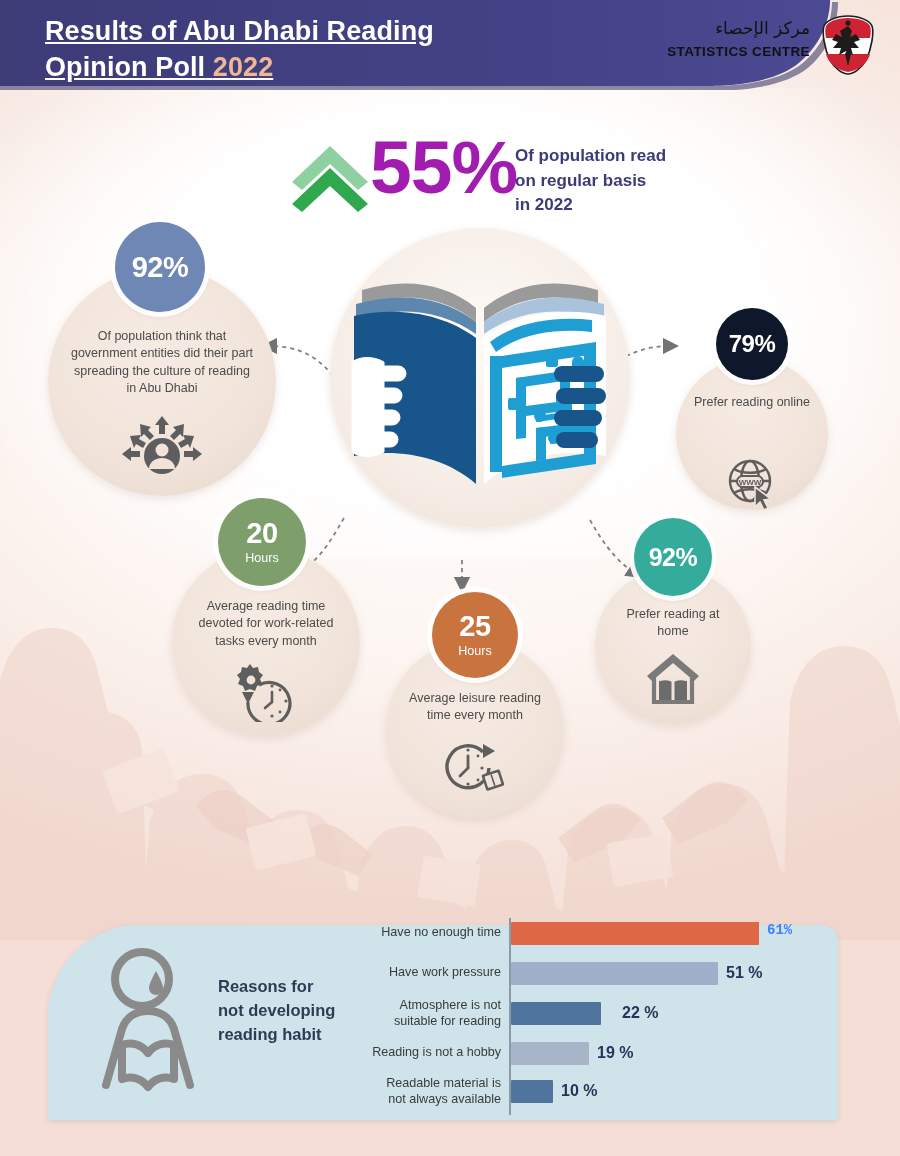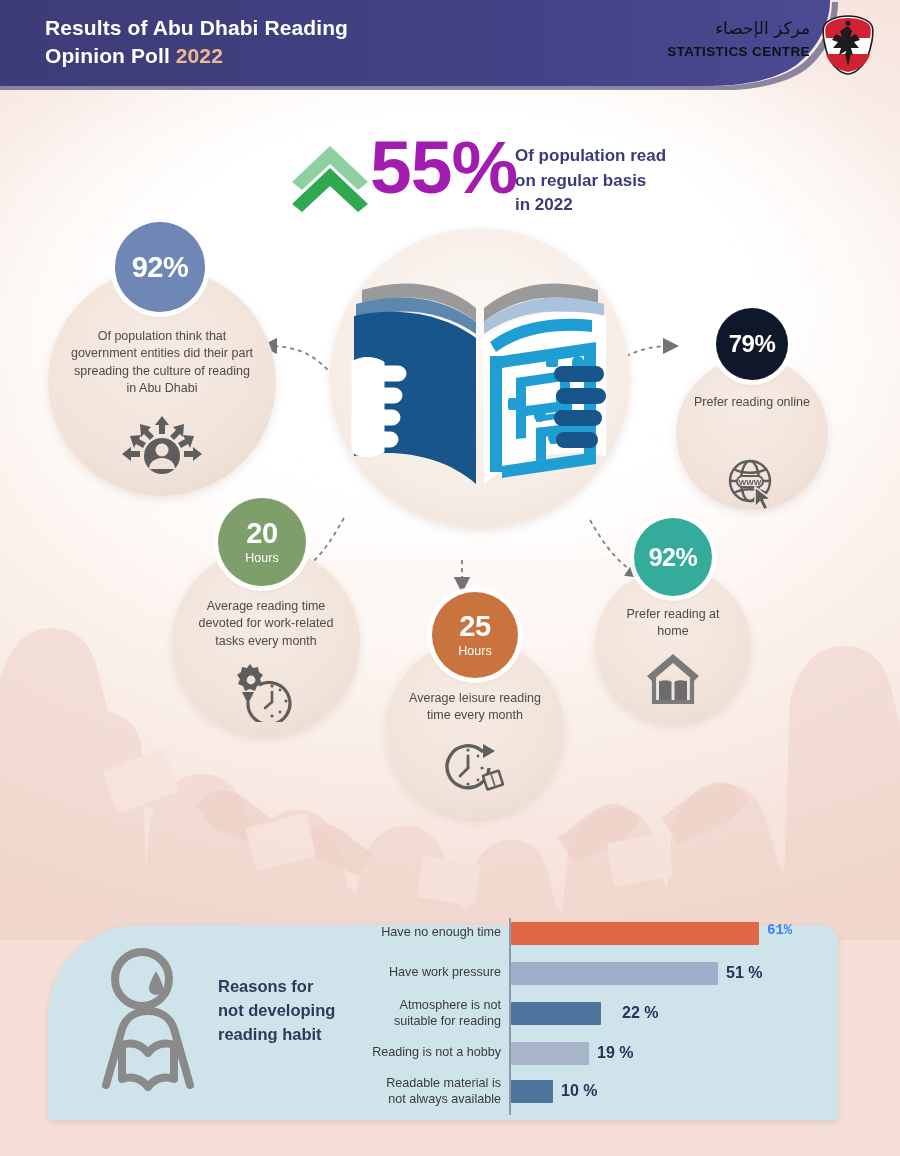--- a/index.html
+++ b/index.html
@@ -12,21 +12,21 @@
 
   
   .bg-people{position:absolute;left:0;top:520px;width:900px;height:420px;opacity:.55;}
   .bg-top-wash{position:absolute;left:0;top:88px;width:900px;height:470px;
     background:radial-gradient(ellipse 520px 330px at 50% 45%, #ffffff 0%, #ffffff 55%, rgba(255,255,255,0) 100%);}
 
   
   .header{position:absolute;left:0;top:0;width:900px;height:90px;}
   .header-shape{position:absolute;left:0;top:0;width:900px;height:90px;}
   .header-title{position:absolute;left:45px;top:14px;color:#ffffff;
-    font-size:21px;font-weight:bold;line-height:1.32;letter-spacing:.1px;}
+    font-size:27px;font-weight:bold;line-height:1.32;letter-spacing:.1px;text-decoration:underline;}
   .header-year{color:#f0b794;font-weight:bold;}
 
   .logo{position:absolute;right:22px;top:16px;width:190px;height:58px;}
   .logo-ar{position:absolute;right:68px;top:2px;font-size:17px;color:#111;letter-spacing:1px;
      font-family:"DejaVu Sans", sans-serif;white-space:nowrap;direction:rtl;}
   .logo-en{position:absolute;right:68px;top:28px;font-size:13.5px;font-weight:bold;color:#111;
      letter-spacing:.4px;white-space:nowrap;}
   .logo-mark{position:absolute;right:2px;top:-2px;width:56px;height:62px;}
 
   

